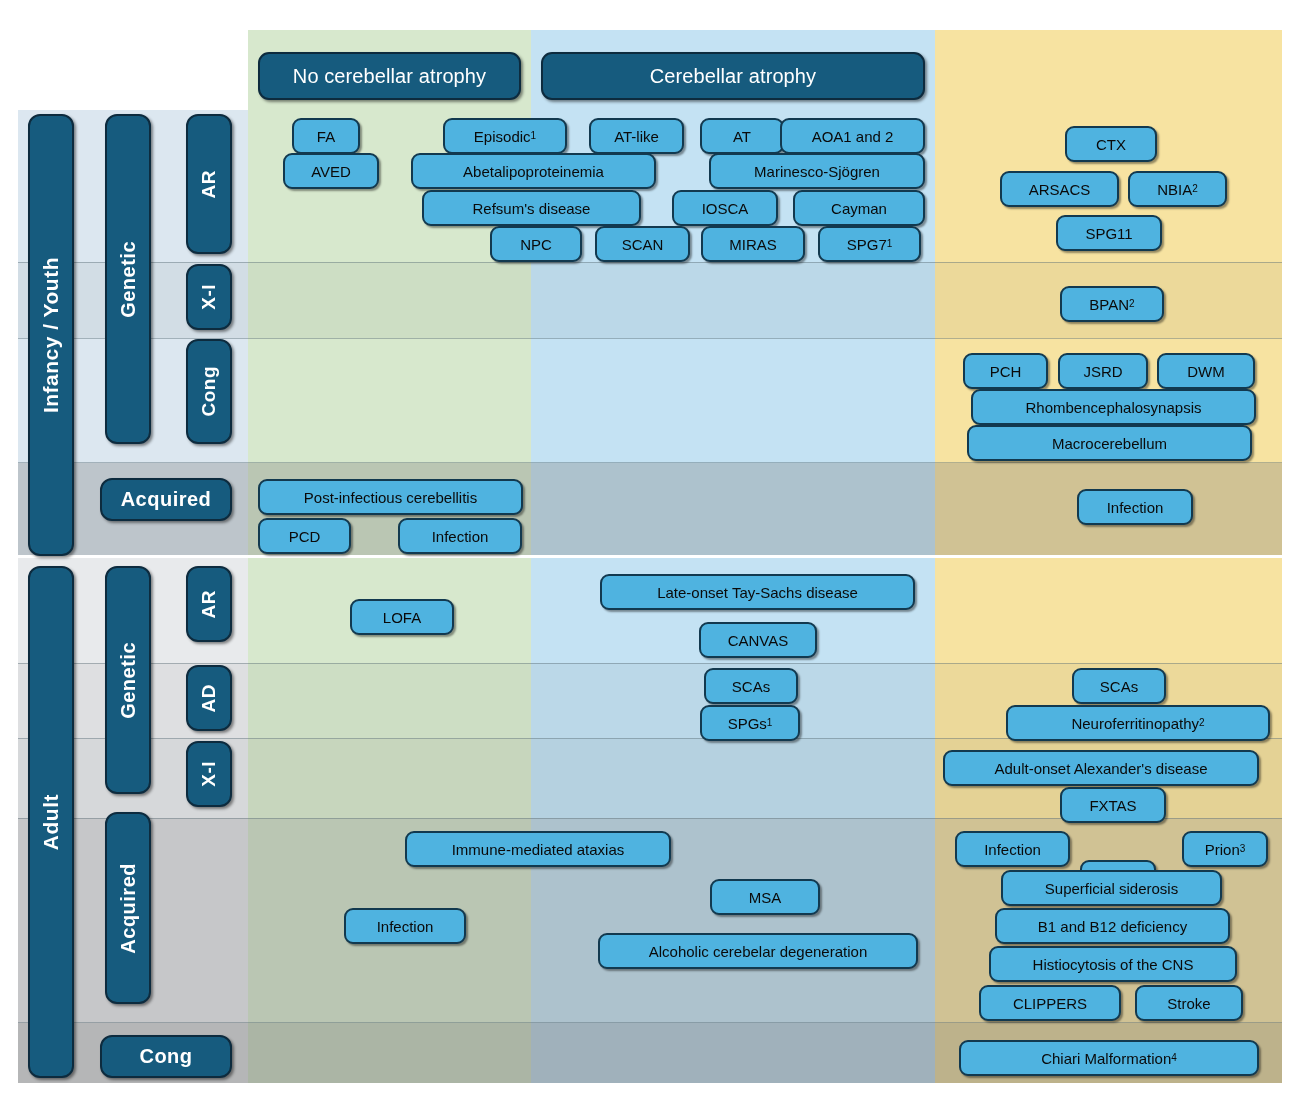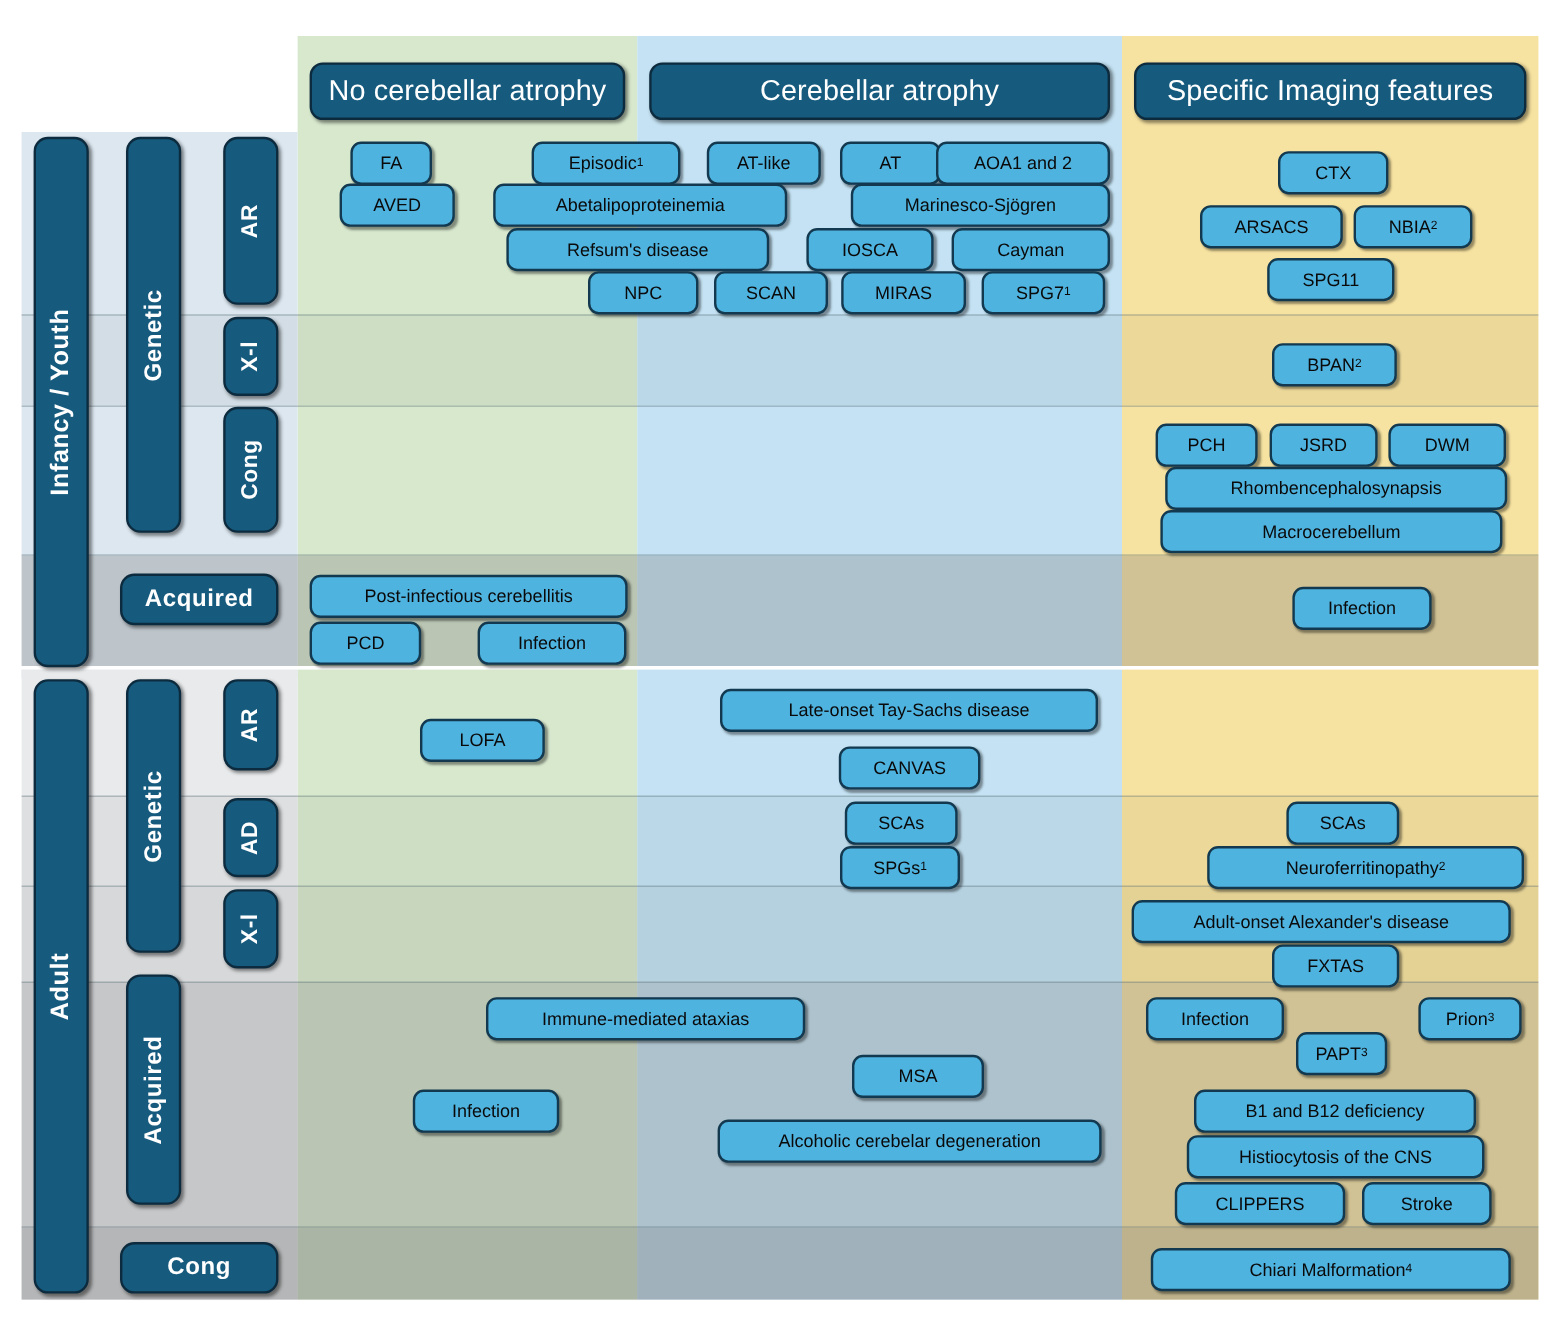--- a/index.html
+++ b/index.html
@@ -65,21 +65,21 @@
     background: #ffffff;
   }
 
   
   .hdr-pill {
     position: absolute;
     background: #165b7e;
     border: 2px solid #0d2b3e;
     border-radius: 11px;
     color: #ffffff;
-    font-size: 24px;
+    font-size: 20px;
     font-weight: 400;
     display: flex;
     align-items: center;
     justify-content: center;
     text-align: center;
     box-shadow: 2px 2px 3px rgba(0,0,0,0.45);
     letter-spacing: 0.1px;
   }
 
   
@@ -161,23 +161,20 @@
   <div class="rowline" style="top:738px;"></div>
   <div class="rowline" style="top:818px;"></div>
   <div class="rowline" style="top:1022px;"></div>
 
   <div class="hdr-pill" style="left:258px;top:52px;width:263px;height:48px;">
     <span>No cerebellar atrophy</span>
   </div>
   <div class="hdr-pill" style="left:541px;top:52px;width:384px;height:48px;">
     <span>Cerebellar atrophy</span>
   </div>
-  <div class="hdr-pill" style="left:945px;top:52px;width:327px;height:48px;">
-    <span>Specific Imaging features</span>
-  </div>
 
   <div class="cat-pill" style="left:28px;top:114px;width:46px;height:442px;font-size:21px;">
     <span class="vtext">Infancy / Youth</span>
   </div>
 
   <div class="cat-pill" style="left:105px;top:114px;width:46px;height:330px;font-size:20px;">
     <span class="vtext">Genetic</span>
   </div>
 
   <div class="cat-pill" style="left:186px;top:114px;width:46px;height:140px;font-size:19px;">
@@ -367,20 +364,23 @@
     <span>Infection</span>
   </div>
   <div class="pill" style="left:1080px;top:860px;width:76px;">
     <span>PAPT</span>
       <sup>3</sup>
   </div>
   <div class="pill" style="left:1182px;top:831px;width:86px;">
     <span>Prion</span>
       <sup>3</sup>
   </div>
+  <div class="pill" style="left:1001px;top:870px;width:221px;">
+    <span>Superficial siderosis</span>
+  </div>
   <div class="pill" style="left:995px;top:908px;width:235px;">
     <span>B1 and B12 deficiency</span>
   </div>
   <div class="pill" style="left:989px;top:946px;width:248px;">
     <span>Histiocytosis of the CNS</span>
   </div>
   <div class="pill" style="left:979px;top:985px;width:142px;">
     <span>CLIPPERS</span>
   </div>
   <div class="pill" style="left:1135px;top:985px;width:108px;justify-content:center;">

